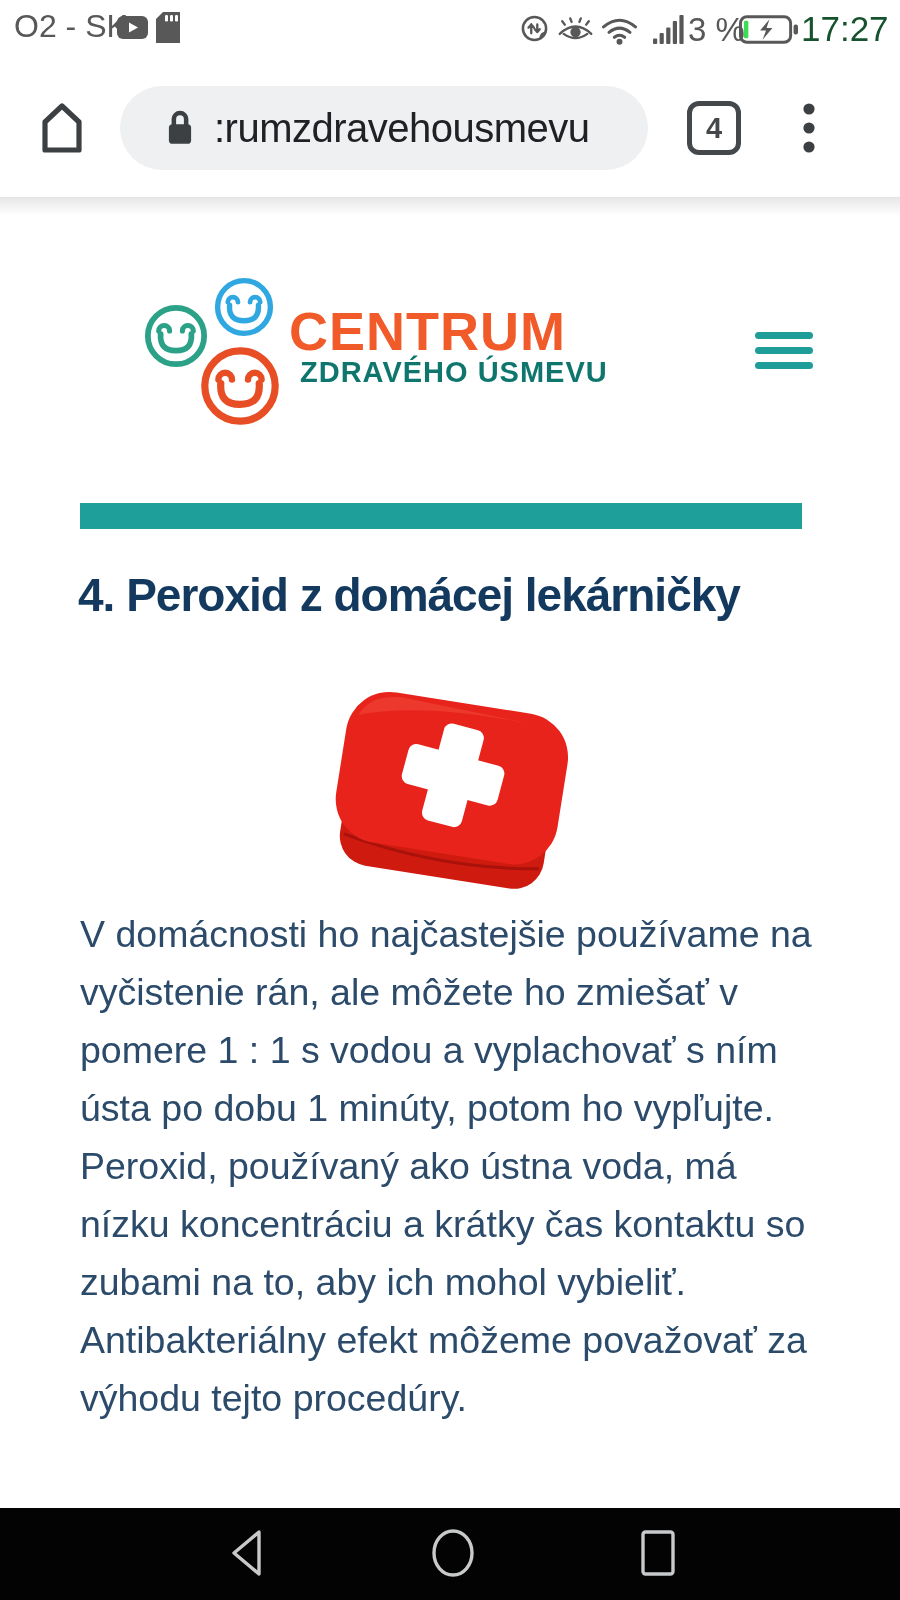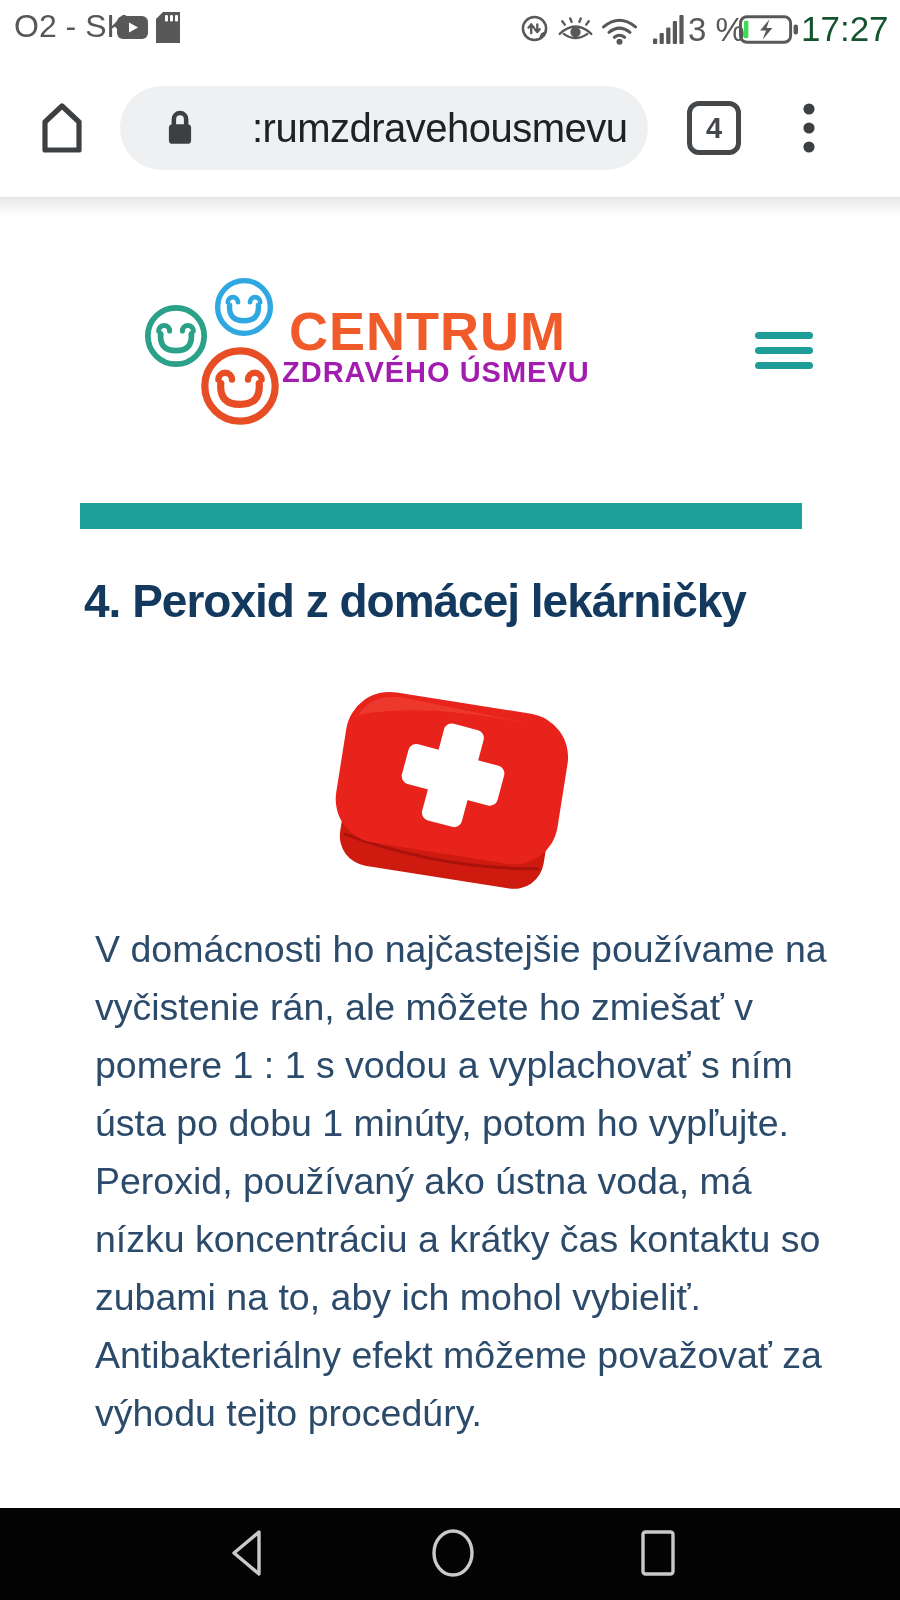--- a/index.html
+++ b/index.html
@@ -10,36 +10,36 @@
   .status-bar{position:absolute;top:0;left:0;width:900px;height:60px;background:#fff;}
   .carrier{position:absolute;left:14px;top:8px;font-size:32px;color:#585858;letter-spacing:0;}
   .sb-icon{position:absolute;}
   .battery-pct{position:absolute;left:688px;top:11px;font-size:33px;color:#585858;}
   .clock{position:absolute;left:801px;top:9px;font-size:35px;color:#14532d;}
 
   
   .toolbar{position:absolute;top:60px;left:0;width:900px;height:137px;background:#fff;}
   .home-btn{position:absolute;left:36px;top:40px;}
   .url-pill{position:absolute;left:120px;top:26px;width:528px;height:84px;background:#eef0f1;
-    border-radius:42px;display:flex;align-items:center;overflow:hidden;gap:38px;}
+    border-radius:42px;display:flex;align-items:center;overflow:hidden;}
   .lock{margin-left:42px;flex:0 0 auto;}
   .url-text{margin-left:16px;font-size:40px;color:#202124;white-space:nowrap;overflow:hidden;letter-spacing:-0.5px;}
   .tab-box{position:absolute;left:687px;top:41px;width:44px;height:44px;border:5px solid #45484b;
     border-radius:12px;display:flex;align-items:center;justify-content:center;
     font-size:29px;font-weight:bold;color:#45484b;}
   .menu-dots{position:absolute;left:802px;top:42px;}
   .toolbar-line{position:absolute;top:197px;left:0;width:900px;height:1px;background:#e1e3e4;}
   .toolbar-shadow{position:absolute;top:198px;left:0;width:900px;height:18px;
     background:linear-gradient(#e8e8e8,#ffffff);}
 
   
   .logo-title{position:absolute;left:289px;top:300px;font-size:54px;font-weight:700;
     color:#f15a29;letter-spacing:1px;}
-  .logo-subtitle{position:absolute;left:282px;top:356px;font-size:29px;font-weight:700;
-    color:#a21caf;letter-spacing:1px;}
+  .logo-subtitle{position:absolute;left:300px;top:356px;font-size:29px;font-weight:700;
+    color:#0f766e;letter-spacing:1px;}
   .smiley{position:absolute;}
   .hamburger{position:absolute;left:755px;top:332px;width:62px;height:44px;cursor:pointer;}
   .hamburger span{display:block;width:58px;height:7px;border-radius:3.5px;background:#1f9e99;margin:0 0 8px 0;}
 
   
   .section-bar{position:absolute;left:80px;top:503px;width:722px;height:26px;background:#1f9f99;}
   .article-heading{position:absolute;left:78px;top:568px;width:760px;font-size:46px;font-weight:bold;
     color:#14395e;letter-spacing:-1px;}
   .kit{position:absolute;left:318px;top:690px;}
   .article-body{position:absolute;left:80px;top:905px;width:742px;font-size:37.5px;font-weight:300;
@@ -183,36 +183,36 @@
   <div class="logo-subtitle">ZDRAVÉHO ÚSMEVU</div>
 
   <div class="hamburger">
     <span></span>
     <span></span>
     <span></span>
   </div>
 
   <div class="section-bar"></div>
 
-  <h1 class="article-heading" style="margin:6px">4. Peroxid z domácej lekárničky</h1>
+  <h1 class="article-heading" style="margin:0">4. Peroxid z domácej lekárničky</h1>
 
   <svg class="kit" width="264" height="210" viewBox="0 0 264 210">
     <g transform="rotate(9 132 100)">
       <rect x="30" y="112" width="206" height="76" rx="30" fill="#cf1a10"></rect>
       <path d="M34 160 q100 20 198 4" stroke="#a8120b" stroke-width="3" fill="none"></path>
       <rect x="20" y="12" width="224" height="152" rx="44" fill="#e8231b"></rect>
       <path d="M30 40 q8 -22 40 -24 l130 6 q-110 -4 -170 18 Z" fill="#f04a3c" opacity="0.55"></path>
       <g transform="rotate(6 132 86)" fill="#fff">
         <rect x="112" y="35" width="41" height="100" rx="8"></rect>
         <rect x="83" y="64" width="99" height="41" rx="8"></rect>
       </g>
     </g>
   </svg>
 
-  <p class="article-body" style="margin:15px">V domácnosti ho najčastejšie používame na vyčistenie rán, ale môžete ho zmiešať v pomere 1 : 1 s vodou a vyplachovať s ním ústa po dobu 1 minúty, potom ho vypľujte. Peroxid, používaný ako ústna voda, má nízku koncentráciu a krátky čas kontaktu so zubami na to, aby ich mohol vybieliť. Antibakteriálny efekt môžeme považovať za výhodu tejto procedúry.</p>
+  <p class="article-body" style="margin:0">V domácnosti ho najčastejšie používame na vyčistenie rán, ale môžete ho zmiešať v pomere 1 : 1 s vodou a vyplachovať s ním ústa po dobu 1 minúty, potom ho vypľujte. Peroxid, používaný ako ústna voda, má nízku koncentráciu a krátky čas kontaktu so zubami na to, aby ich mohol vybieliť. Antibakteriálny efekt môžeme považovať za výhodu tejto procedúry.</p>
 
   <div class="nav-bar">
     <svg class="nav-btn nav-back" width="42" height="54" viewBox="0 0 42 54">
       <path d="M34 6 L9 27 L34 48 Z" fill="none" stroke="#c8c9ca" stroke-width="3.4" stroke-linejoin="round"></path>
     </svg>
     <svg class="nav-btn nav-home" width="46" height="54" viewBox="0 0 46 54">
       <ellipse cx="23" cy="27" rx="19" ry="22" fill="none" stroke="#c8c9ca" stroke-width="3.4"></ellipse>
     </svg>
     <svg class="nav-btn nav-recents" width="40" height="54" viewBox="0 0 40 54">
       <rect x="5" y="6" width="30" height="42" rx="2.5" fill="none" stroke="#c8c9ca" stroke-width="3.4"></rect>

